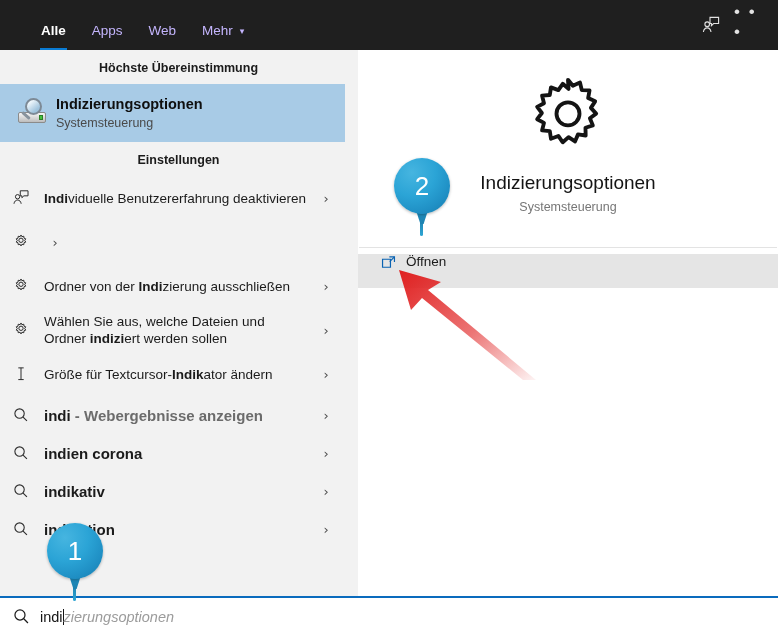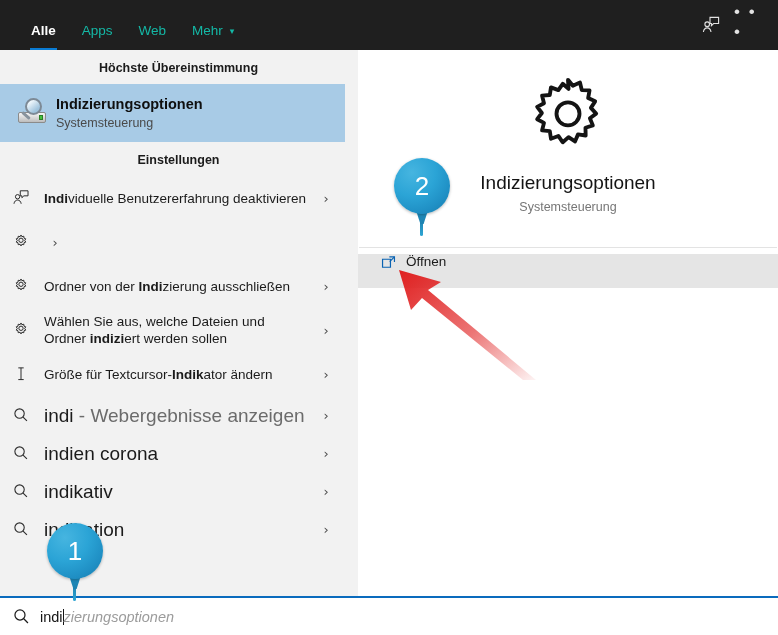--- a/index.html
+++ b/index.html
@@ -19,29 +19,29 @@
     left: 0; top: 0;
     width: 778px; height: 50px;
     background: #1f1f1f;
     display: flex;
     align-items: flex-start;
   }
   .tabs {
     display: flex;
     align-items: center;
     height: 60px;
-    padding-left: 18px;
+    padding-left: 28px;
   }
   .tab {
     position: relative;
     height: 50px;
     display: flex;
     align-items: center;
     padding: 0 13px;
-    color: #14b8a6;
+    color: #c4b5fd;
     font-size: 13.5px;
     cursor: default;
     white-space: nowrap;
   }
   .tab.active { color: #ffffff; font-weight: bold; }
   .tab.active::after {
     content: "";
     position: absolute;
     left: 12px; right: 12px;
     bottom: 4px;
@@ -133,21 +133,21 @@
   }
   .best-sub {
     font-size: 12.5px;
     color: #4a4a4a;
     line-height: 16px;
     margin-top: 2px;
   }
 
   .row.settings { min-height: 44px; }
   .row.web { min-height: 38px; }
-  .row.web .txt { font-size: 19px; }
+  .row.web .txt { font-size: 15px; font-weight: bold; }
   .web-sub { color: #6b6b6b; }
 
   
   .drive-icon { position: relative; width: 34px; height: 32px; }
   .drive-body {
     position: absolute; left: 2px; top: 15px;
     width: 28px; height: 11px;
     background: linear-gradient(#f6f6f6, #bdbdbd);
     border: 1px solid #8b8b8b;
     border-radius: 2px;

